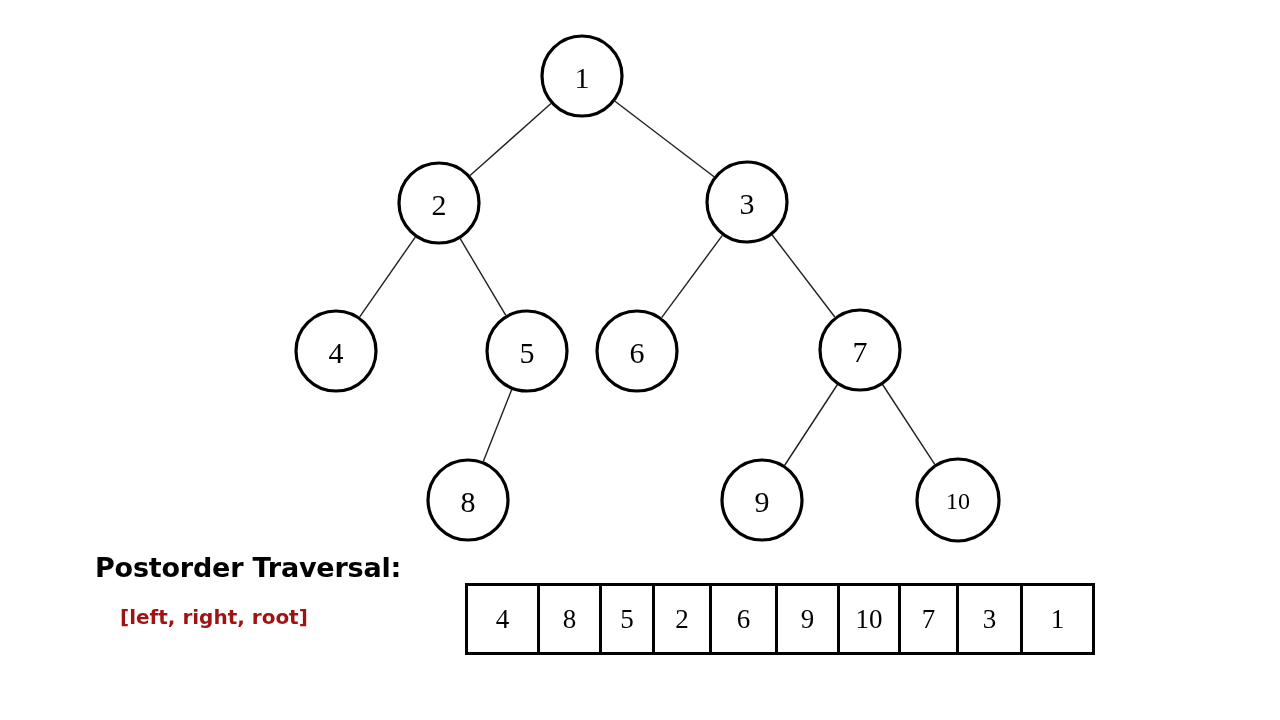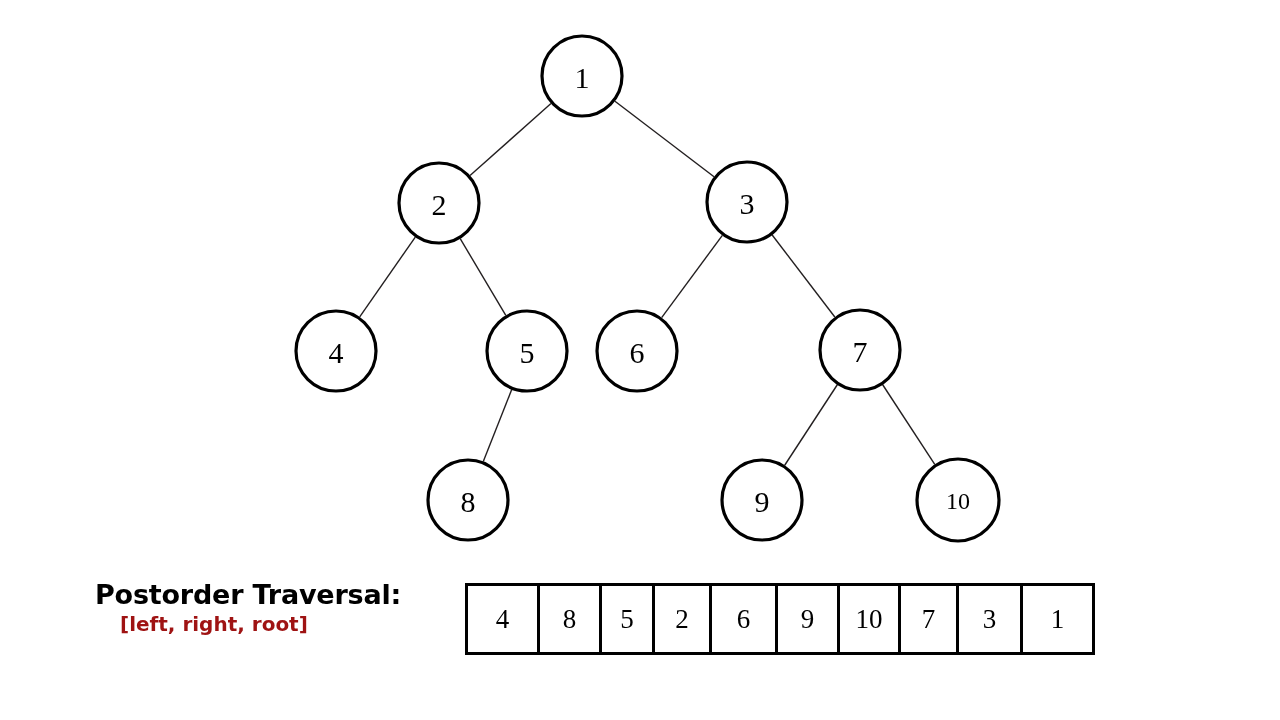--- a/index.html
+++ b/index.html
@@ -42,39 +42,39 @@
     fill: #000000;
     text-anchor: middle;
     dominant-baseline: central;
   }
   .node-label.small {
     font-size: 24px;
   }
   .caption-block {
     position: absolute;
     left: 95px;
-    top: 578px;
+    top: 551px;
     width: 340px;
   }
   .caption-title {
     font-family: "DejaVu Sans", sans-serif;
     font-size: 27px;
     font-weight: bold;
     color: #000000;
     letter-spacing: -0.2px;
     line-height: 34px;
     white-space: nowrap;
   }
   .caption-sub {
     font-family: "DejaVu Sans", sans-serif;
     font-size: 20px;
     font-weight: bold;
     color: #9f1313;
     margin-left: 25px;
-    margin-top: 0;
+    margin-top: 20px;
     line-height: 24px;
     white-space: nowrap;
   }
   #array-wrap {
     position: absolute;
     left: 465px;
     top: 583px;
     height: 72px;
     display: flex;
     align-items: stretch;

